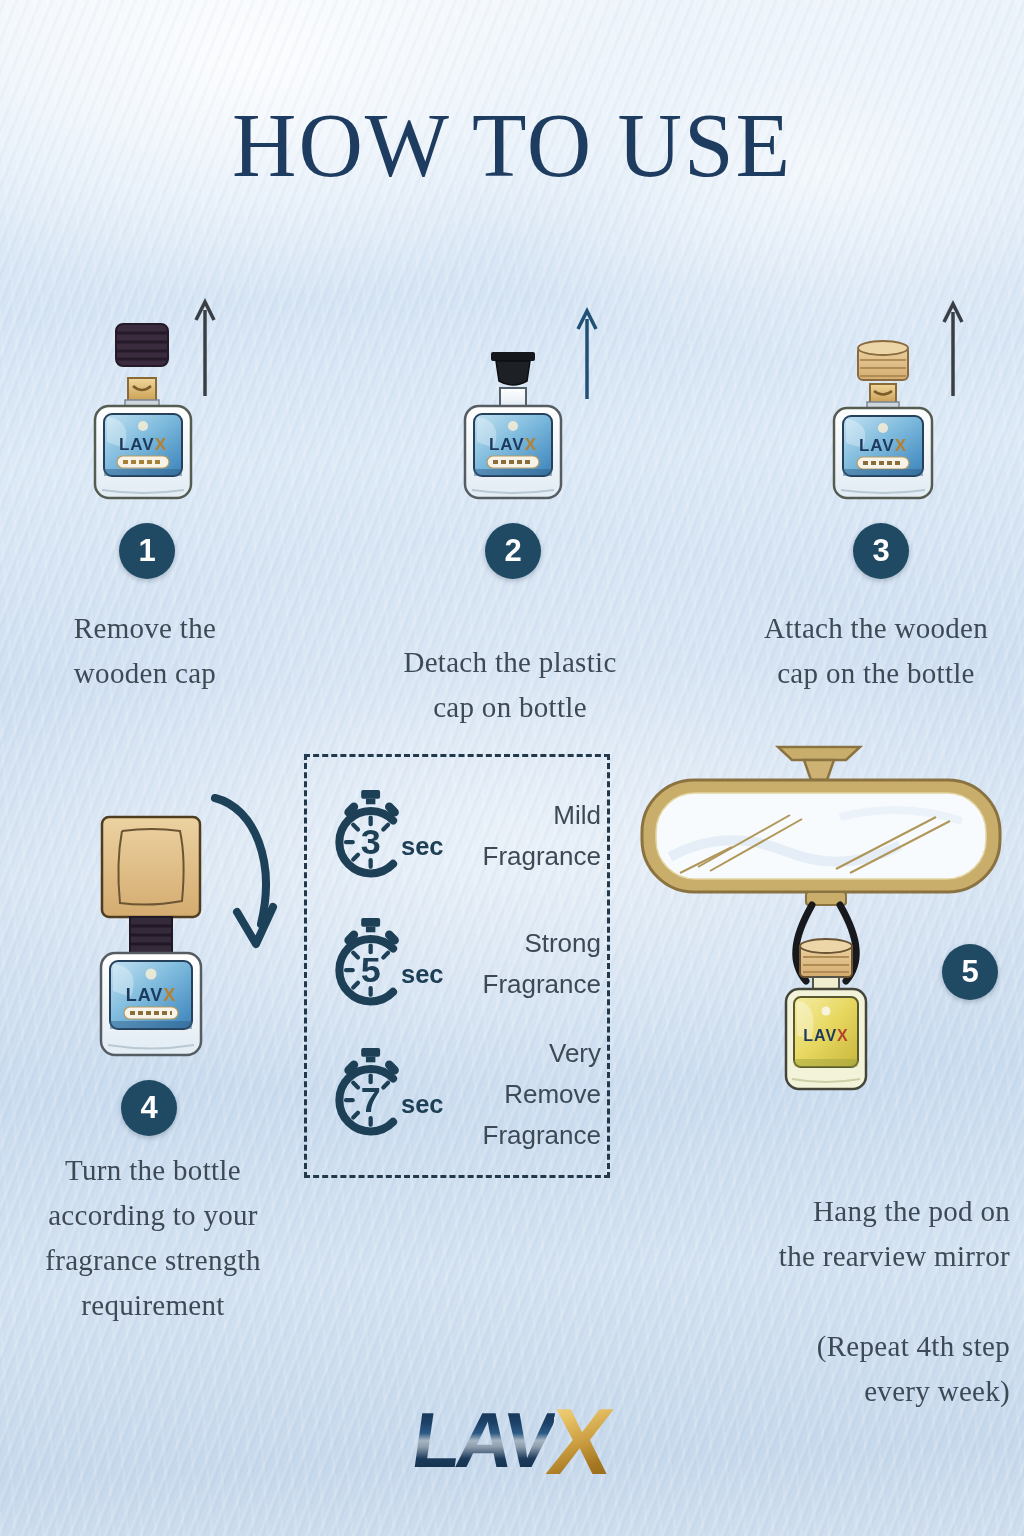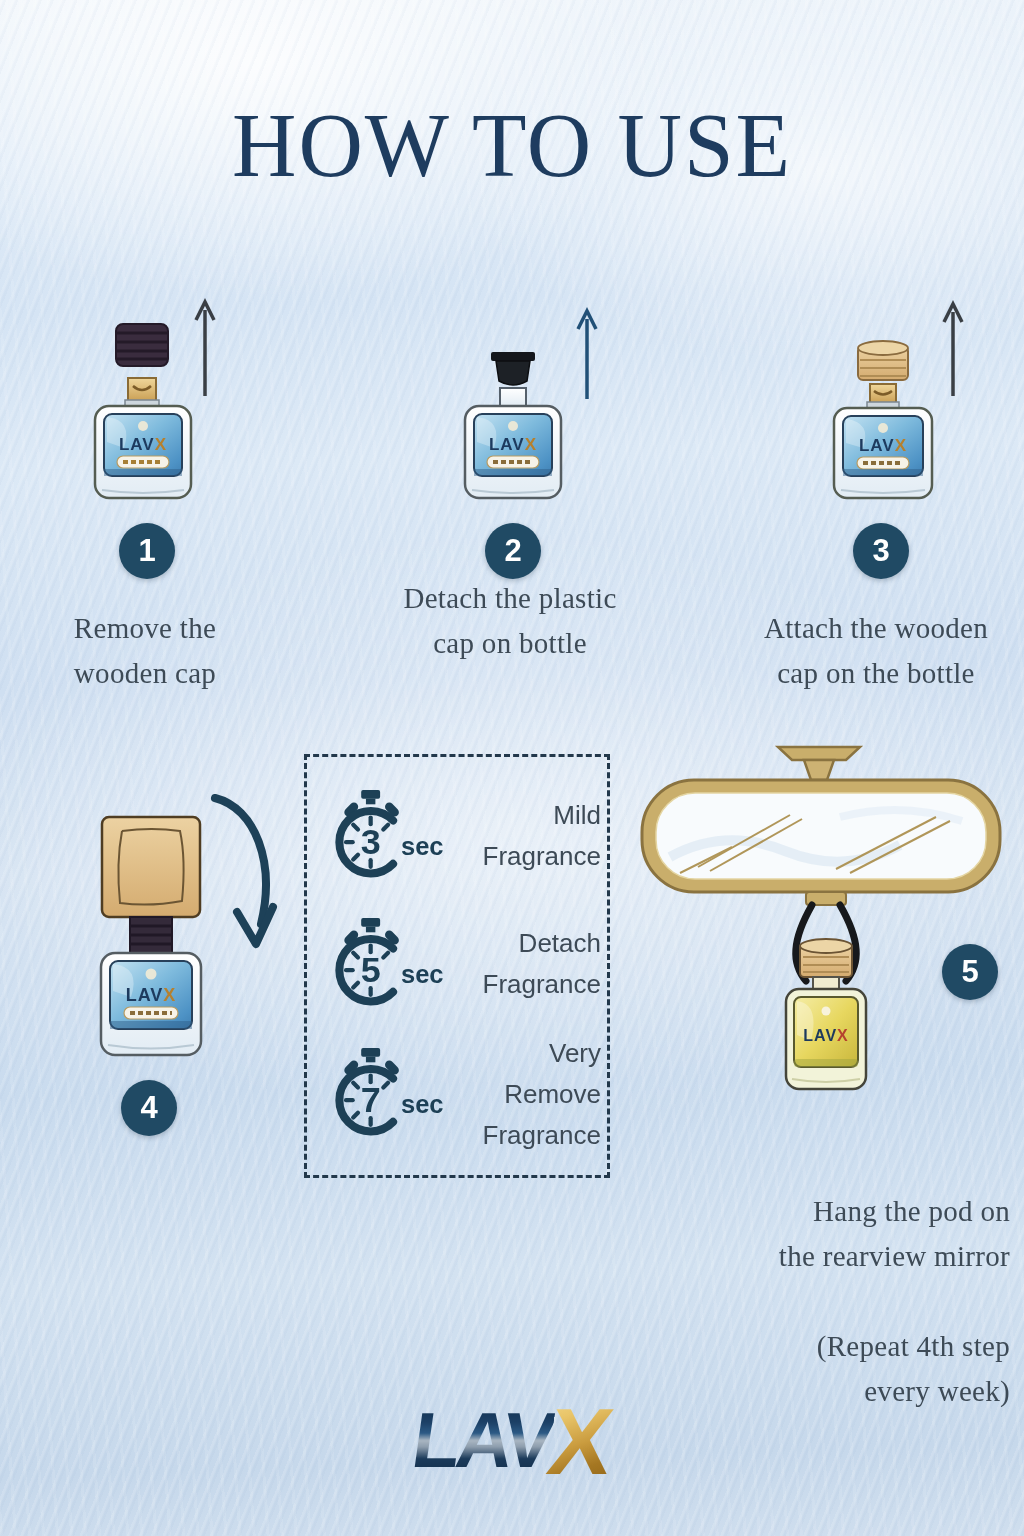--- a/index.html
+++ b/index.html
@@ -148,21 +148,21 @@
     <rect x="16" y="117" width="78" height="7" fill="#2c5a86" opacity="0.45"></rect>
     <path d="M14,138 Q55,144 96,138" fill="none" stroke="#aebfcc" stroke-width="2" opacity="0.8"></path>
   </svg>
   <svg class="abs" style="left:574px;top:305px" width="26" height="100" viewBox="0 0 26 100">
     <line x1="13" y1="14" x2="13" y2="94" stroke="#215077" stroke-width="3.5"></line>
     <polyline points="4,24 13,6 22,24" fill="none" stroke="#215077" stroke-width="3.5"></polyline>
   </svg>
   <div class="badge" style="left:485px;top:523px">
     <span>2</span>
   </div>
-  <div class="caption" style="left:358px;top:576px;width:304px">Detach the plastic
+  <div class="caption" style="left:358px;top:640px;width:304px">Detach the plastic
 cap on bottle</div>
 
   <svg class="abs" style="left:826px;top:338px" width="114" height="162" viewBox="0 0 114 162">
     <g>
       <rect x="32" y="8" width="50" height="34" rx="5" fill="url(#gradWood)" stroke="#8a6b3f" stroke-width="2"></rect>
       <ellipse cx="57" cy="10" rx="25" ry="7" fill="#ecd5a6" stroke="#8a6b3f" stroke-width="1.8"></ellipse>
       <line x1="34" y1="22" x2="80" y2="22" stroke="#b08d55" stroke-width="2"></line>
       <line x1="34" y1="30" x2="80" y2="30" stroke="#b08d55" stroke-width="2"></line>
       <line x1="34" y1="38" x2="80" y2="38" stroke="#b08d55" stroke-width="2"></line>
     </g>
@@ -214,20 +214,24 @@
     <rect x="18" y="206" width="82" height="8" fill="#2c5a86" opacity="0.45"></rect>
     <path d="M16,230 Q59,237 102,230" fill="none" stroke="#aebfcc" stroke-width="2" opacity="0.8"></path>
   </svg>
   <svg class="abs" style="left:210px;top:792px" width="70" height="180" viewBox="0 0 70 180">
     <path d="M5,6 C45,16 66,70 51,132" fill="none" stroke="#1d4158" stroke-width="8" stroke-linecap="round"></path>
     <polyline points="27,120 46,152 63,115" fill="none" stroke="#1d4158" stroke-width="8" stroke-linecap="round" stroke-linejoin="round"></polyline>
   </svg>
   <div class="badge" style="left:121px;top:1080px">
     <span>4</span>
   </div>
+  <div class="caption" style="left:0px;top:1148px;width:306px">Turn the bottle
+according to your
+fragrance strength
+requirement</div>
 
   <div class="legend-box">
     <div class="legend-row" style="top:24px">
       <svg width="142" height="95" viewBox="0 0 150 100">
         <rect x="34" y="1" width="20" height="9" rx="2" fill="#1d4056"></rect>
         <rect x="39" y="10" width="10" height="6" fill="#1d4056"></rect>
         <rect x="15" y="17" width="17" height="9" rx="4.5" fill="#1d4056" transform="rotate(-45 23.5 21.5)"></rect>
         <rect x="58" y="17" width="17" height="9" rx="4.5" fill="#1d4056" transform="rotate(45 66.5 21.5)"></rect>
         <path d="M67.7,33.1 A33,33 0 1 0 67.7,78.9" fill="none" stroke="#1d4056" stroke-width="8.5" stroke-linecap="round"></path>
         <g stroke="#1d4056" stroke-width="4.5" stroke-linecap="round">
@@ -255,21 +259,21 @@
           <line x1="44" y1="30" x2="44" y2="37"></line>
             <line x1="62.4" y1="37.6" x2="57.4" y2="42.6"></line>
           <line x1="25.6" y1="37.6" x2="30.6" y2="42.6"></line>
             <line x1="18" y1="56" x2="25" y2="56"></line>
           <line x1="25.6" y1="74.4" x2="30.6" y2="69.4"></line>
             <line x1="44" y1="82" x2="44" y2="75"></line>
         </g>
         <text x="44" y="69" text-anchor="middle" font-size="38" font-weight="bold" fill="#1d4056">5</text>
         <text x="76" y="70" font-size="27" font-weight="bold" fill="#1d4056">sec</text>
       </svg>
-      <div class="legend-label">Detach
+      <div class="legend-label">Strong
 Fragrance</div>
     </div>
     <div class="legend-row" style="top:282px">
       <svg width="142" height="95" viewBox="0 0 150 100">
         <rect x="34" y="1" width="20" height="9" rx="2" fill="#1d4056"></rect>
         <rect x="39" y="10" width="10" height="6" fill="#1d4056"></rect>
         <rect x="15" y="17" width="17" height="9" rx="4.5" fill="#1d4056" transform="rotate(-45 23.5 21.5)"></rect>
         <rect x="58" y="17" width="17" height="9" rx="4.5" fill="#1d4056" transform="rotate(45 66.5 21.5)"></rect>
         <path d="M67.7,33.1 A33,33 0 1 0 67.7,78.9" fill="none" stroke="#1d4056" stroke-width="8.5" stroke-linecap="round"></path>
         <g stroke="#1d4056" stroke-width="4.5" stroke-linecap="round">

